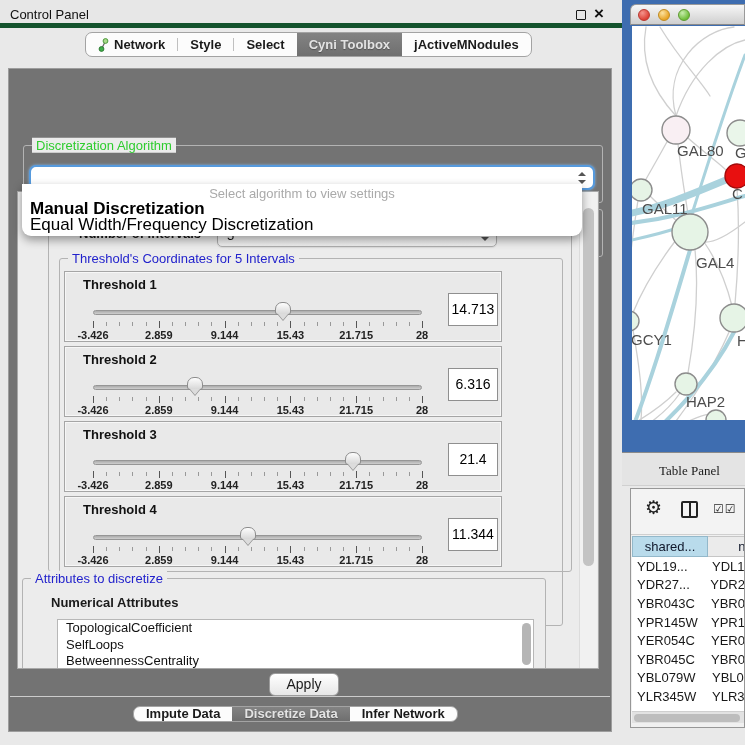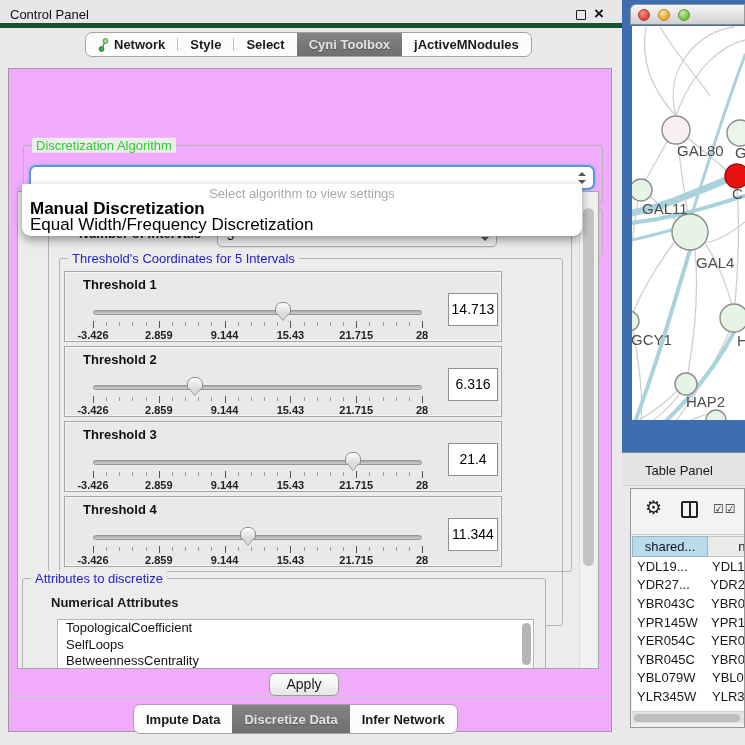--- a/index.html
+++ b/index.html
@@ -28,21 +28,21 @@
 
   
   .combo { position:absolute; background:linear-gradient(#ffffff,#eeeeee); border:1px solid #adadad; border-radius:5px; box-shadow:0 1px 1px rgba(0,0,0,.08); font-size:13px; cursor:pointer; }
   .combo .cval { position:absolute; left:9px; top:50%; transform:translateY(-50%); color:#111; }
   .spinner { position:absolute; right:7px; top:50%; transform:translateY(-50%); width:9px; height:12px; }
   .spinner:before, .spinner:after { content:""; position:absolute; left:1px; border-left:4px solid transparent; border-right:4px solid transparent; }
   .spinner:before { top:0; border-bottom:4px solid #555; }
   .spinner:after  { bottom:0; border-top:4px solid #555; }
 
   
-  .main-panel { left:8px; top:68px; width:604px; height:664px; border:1px solid #9d9d9d; background:#f0abfc; }
+  .main-panel { left:8px; top:68px; width:604px; height:664px; border:1px solid #9d9d9d; background:#737373; }
 
   
   .algo-combo { left:20px; top:96px; width:566px; height:25px; border:2px solid #569add; border-radius:7px; background:#fff; box-shadow:0 0 3px #7fb4e8; position:absolute; z-index:1; }
 
   .popup { left:13px; top:85px; width:560px; height:52px; background:#ffffff; border-radius:0 0 9px 9px; box-shadow:0 4px 10px rgba(0,0,0,.38); z-index:5;margin-top:30px; }
   .popup .hint { text-align:center; font-size:13px; color:#aaaaaa; padding-top:2px; }
   .popup .opt  { font-size:17px; color:#000; padding-left:8px; line-height:16px; cursor:pointer; }
   .popup .opt.hl { font-weight:bold; }
 
   
@@ -77,21 +77,21 @@
   .net-titlebar { position:absolute; left:8px; top:4px; width:115px; height:21px; background:linear-gradient(#f7f7f7,#cfcfcf); border:1px solid #9a9a9a; border-bottom-color:#8a8a8a; border-radius:6px 0 0 0; }
   .tl { position:absolute; top:4px; width:12px; height:12px; border-radius:50%; cursor:pointer; }
   .tl.red    { left:7px;  background:radial-gradient(circle at 35% 30%, #f4948c, #dd4237 70%); border:1px solid #b8372d; }
   .tl.yellow { left:27px; background:radial-gradient(circle at 35% 30%, #fbe2a0, #e8a426 70%); border:1px solid #c08a1e; }
   .tl.green  { left:47px; background:radial-gradient(circle at 35% 30%, #c7ecac, #6fbe3a 70%); border:1px solid #5d9a2f; }
   .net-canvas { position:absolute; left:10px; top:26px; width:113px; height:394px; background:#ffffff; }
   .net-svg { position:absolute; left:0; top:0; }
 
   
   .tp-header { left:622px; top:452px; width:123px; height:34px; background:#e4e4e4; border-top:1px solid #8a8a8a; border-bottom:1px solid #d0d0d0; }
-  .tp-header .t { position:absolute; left:23px; top:10px; font-size:13px; color:#1a1a1a; }
+  .tp-header .t { position:absolute; left:37px; top:10px; font-size:13px; color:#1a1a1a;font-family:Liberation Serif, serif; }
   .tp-box { left:630px; top:488px; width:115px; height:240px; background:#f0f0f0; border:1px solid #979797; overflow:hidden; }
   .tp-toolbar { position:absolute; left:0; top:0; width:115px; height:46px; background:#f3f3f3; border-bottom:1px solid #cfcfcf; }
   .gear { position:absolute; left:14px; top:7px; font-family:"DejaVu Sans", sans-serif; font-size:19px; color:#1e1e1e; cursor:pointer; }
   .split-ic { position:absolute; left:50px; top:12px; width:17px; height:17px; border:2px solid #222; border-radius:2px; cursor:pointer; }
   .split-ic:after { content:""; position:absolute; left:50%; top:0; width:2px; height:100%; background:#222; transform:translateX(-50%); }
   .checks { position:absolute; left:82px; top:13px; font-family:"DejaVu Sans", sans-serif; font-size:12px; letter-spacing:1px; color:#2a2a2a; cursor:pointer; }
   .tp-headrow { position:absolute; left:1px; top:47px; width:160px; height:21px; display:flex; }
   .tp-hc { width:76px; height:21px; font-size:13px; text-align:center; line-height:20px; color:#0f172a; cursor:pointer; }
   .tp-hc.sel { background:#b9dbeb; border:1px solid #93b8ca; }
   .tp-hc.norm { background:#ebebeb; border:1px solid #c6c6c6; border-left:none; }
@@ -348,21 +348,21 @@
         <div class="attr-sb"></div>
       </div>
     </div>
   </div>
 
   <div class="abs bottom-strip" style="left:1px; top:627px; width:600px;"></div>
   <div class="abs apply-btn" style="left:260px; top:604px;">Apply</div>
 </div>
 
 <div class="abs" style="left:133px; top:704px;">
-  <div class="tabbar" id="bottomTabs" style="height:30px;">
+  <div class="tabbar" id="bottomTabs" style="height:16px;">
       <div class="tab">
         <span>Impute Data</span>
       </div>
       <div class="tab sel">
         <span>Discretize Data</span>
       </div>
       <div class="tab">
         <span>Infer Network</span>
       </div>
     </div>

